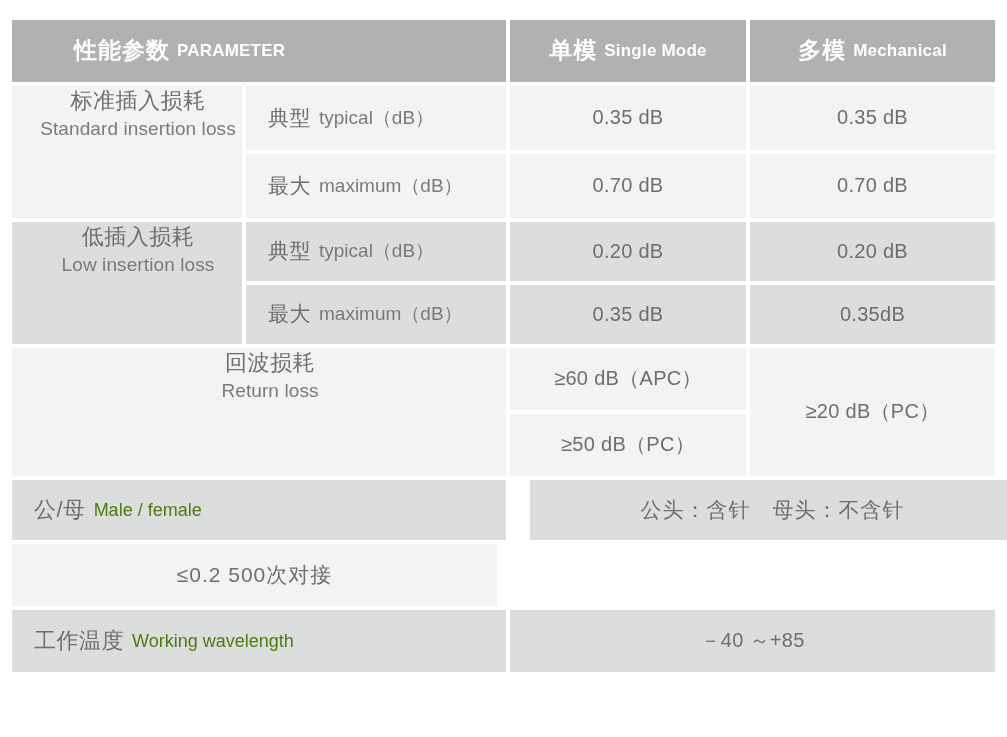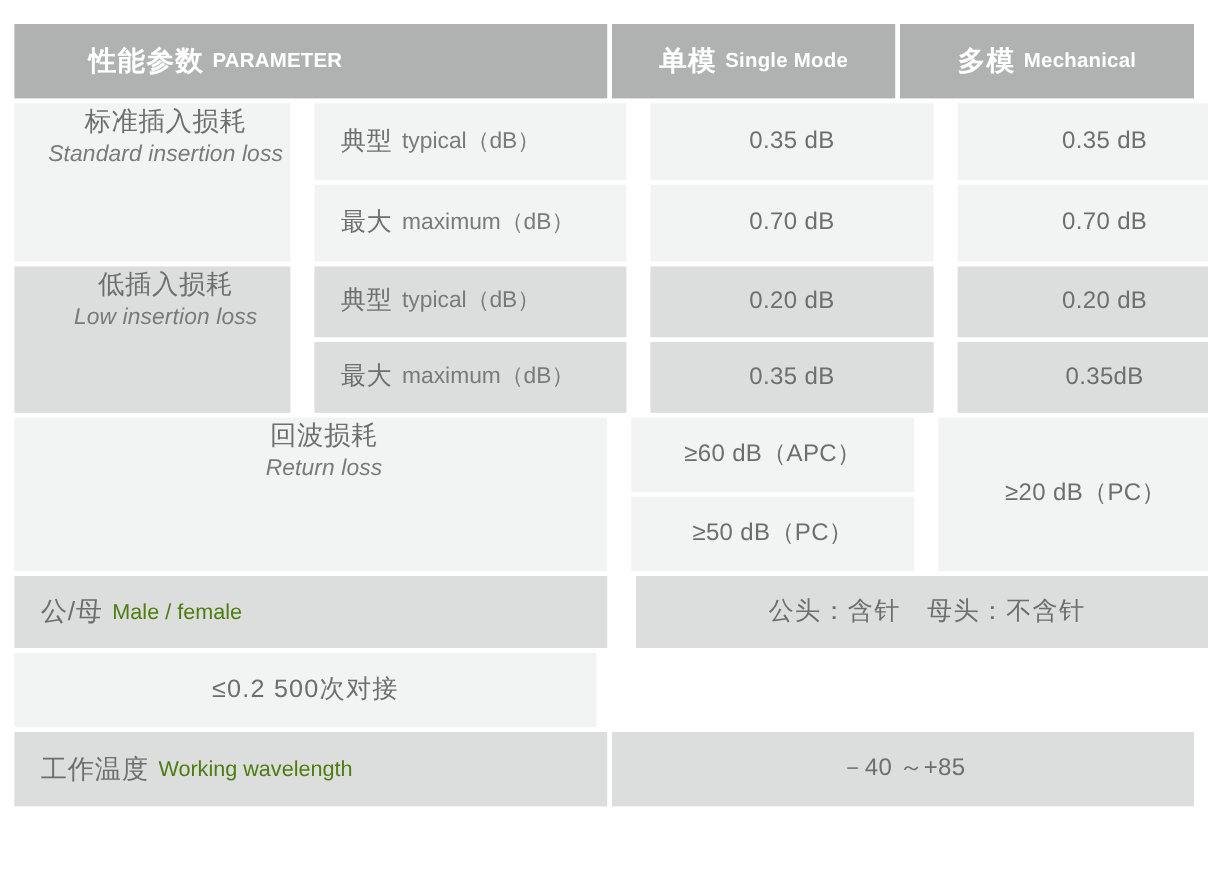--- a/index.html
+++ b/index.html
@@ -82,21 +82,20 @@
   }
   .p-cn {
     font-size: 22px;
     letter-spacing: 0.5px;
     color: #6e6e6e;
   }
   .p-en {
     font-size: 19px;
     color: #7a7a7a;
     letter-spacing: 0.1px;
-    font-style: italic;
   }
 
   
   .p-inline-cn {
     font-size: 22px;
     letter-spacing: 0.5px;
     color: #6e6e6e;
   }
   .p-inline-en {
     font-size: 18px;
@@ -122,21 +121,21 @@
     color: #6e6e6e;
     letter-spacing: 0.3px;
   }
   .val-cn {
     font-size: 21px;
     color: #6e6e6e;
     letter-spacing: 1px;
   }
 
   
-  .group { display: flex; gap: 20px; align-items: stretch; }
+  .group { display: flex; gap: 4px; align-items: stretch; }
   .stack {
     display: flex;
     flex-direction: column;
     gap: 4px;
   }
   .subrow-h { height: 64px; }
 
   .h-std     { height: 132px; }
   .h-low     { height: 122px; }
   .h-ret     { height: 128px; }

